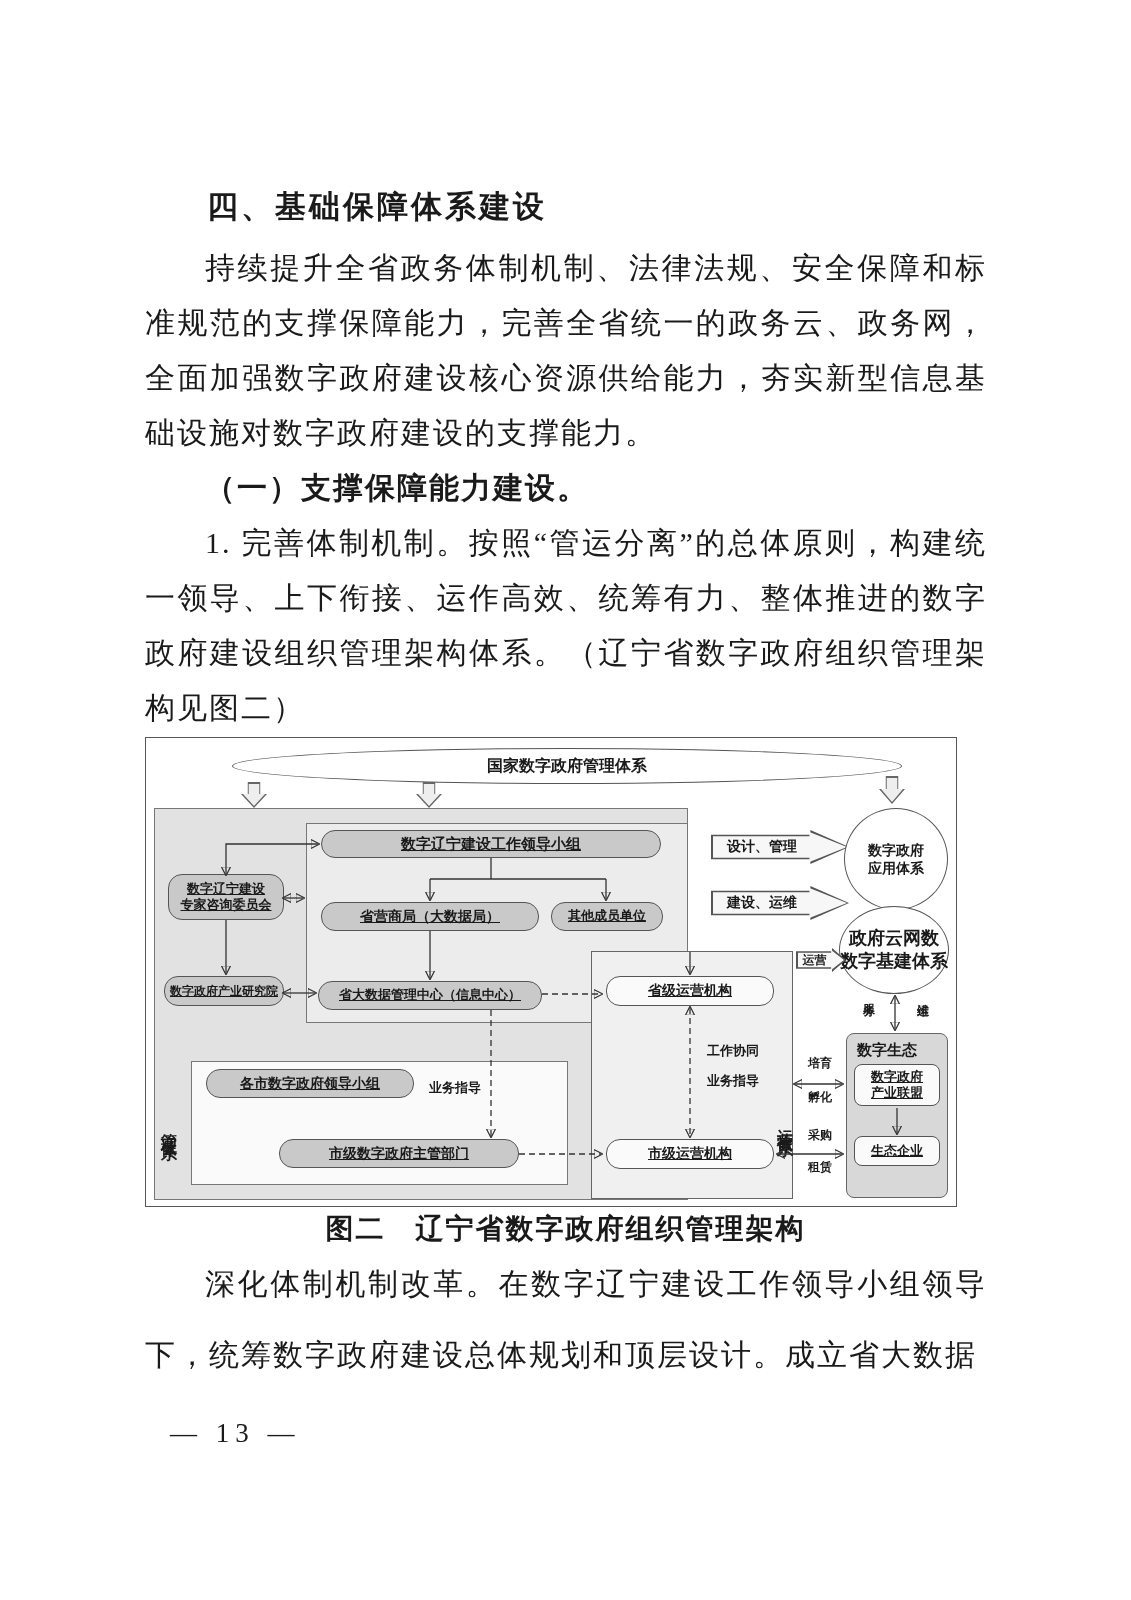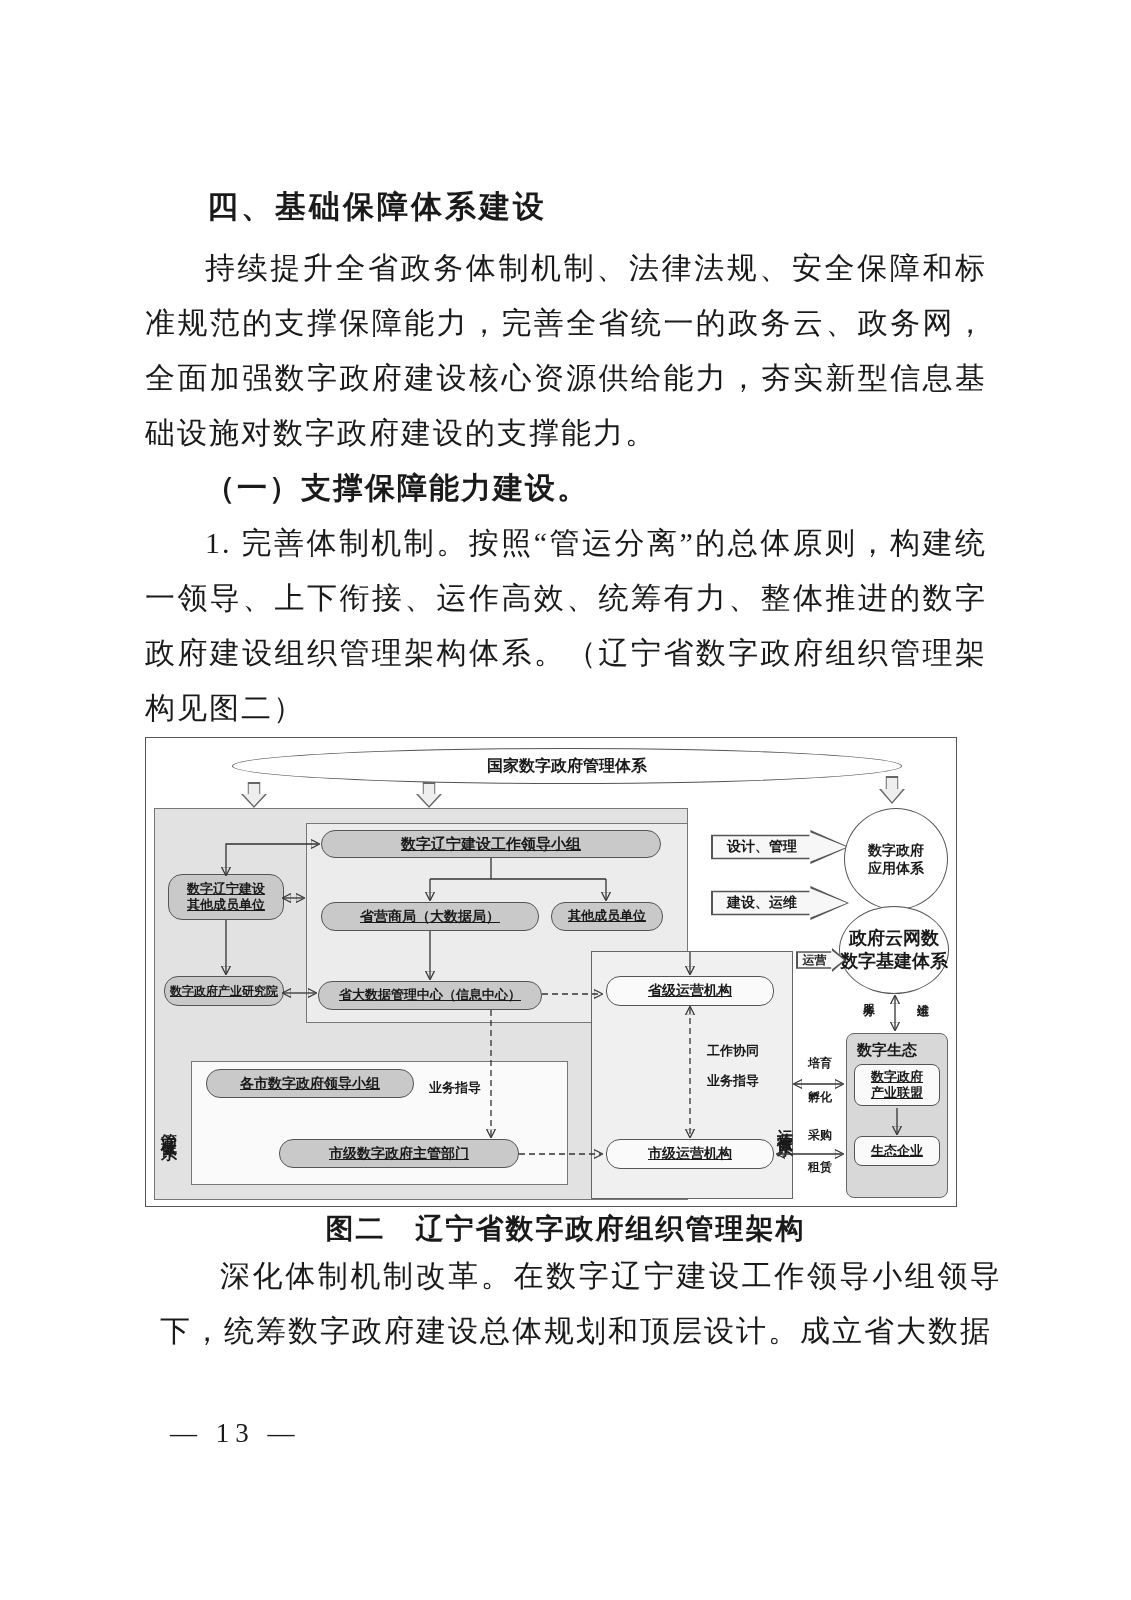--- a/index.html
+++ b/index.html
@@ -12,22 +12,22 @@
 
   .bodytext{position:absolute;left:145px;top:240px;width:842px;
             font-size:30px;line-height:55px;letter-spacing:2px;text-align:justify;}
   .bodytext p{margin:0;text-indent:2em;}
   .bodytext p.sub{font-weight:bold;}
 
   .caption{position:absolute;left:0;top:1210px;width:1131px;text-align:center;
            font-family:"Liberation Sans",sans-serif;font-weight:bold;
            font-size:28px;letter-spacing:2px;}
 
-  .para3{position:absolute;left:160px;top:1248px;width:842px;
-         font-size:30px;line-height:55px;letter-spacing:2px;text-align:justify;}
+  .para3{position:absolute;left:145px;top:1248px;width:842px;
+         font-size:30px;line-height:71px;letter-spacing:2px;text-align:justify;}
   .para3 p{margin:0;text-indent:2em;}
 
   .pageno{position:absolute;left:170px;top:1418px;font-size:27px;letter-spacing:6px;}
 
   
   .diagram{position:absolute;left:145px;top:737px;width:810px;height:468px;
            border:1px solid #555;background:#fff;
            font-family:"Liberation Sans",sans-serif;}
   .diagram *{box-sizing:border-box;}
 
@@ -102,21 +102,21 @@
     <div class="edge"></div>
     <div class="fill"></div>
   </div>
   <div class="darrow" style="left:733px;top:38px;width:26px;height:28px;">
     <div class="edge"></div>
     <div class="fill"></div>
   </div>
 
   <div class="node" style="left:175px;top:92px;width:340px;height:28px;font-size:15px;">数字辽宁建设工作领导小组</div>
   <div class="node" style="left:22px;top:136px;width:116px;height:46px;font-size:13px;">数字辽宁建设
-其他成员单位</div>
+专家咨询委员会</div>
   <div class="node" style="left:175px;top:164px;width:218px;height:29px;">省营商局（大数据局）</div>
   <div class="node" style="left:405px;top:164px;width:112px;height:29px;font-size:13px;">其他成员单位</div>
   <div class="node" style="left:18px;top:238px;width:120px;height:30px;font-size:12px;">数字政府产业研究院</div>
   <div class="node" style="left:172px;top:243px;width:224px;height:29px;font-size:13px;">省大数据管理中心（信息中心）</div>
   <div class="node" style="left:60px;top:331px;width:208px;height:29px;">各市数字政府领导小组</div>
   <div class="lbl" style="left:278px;top:342px;width:62px;">业务指导</div>
   <div class="node" style="left:133px;top:401px;width:240px;height:29px;">市级数字政府主管部门</div>
   <div class="vlabel" style="left:12px;top:382px;height:82px;">管理体系</div>
 
   <div class="node light" style="left:460px;top:238px;width:168px;height:30px;">省级运营机构</div>

